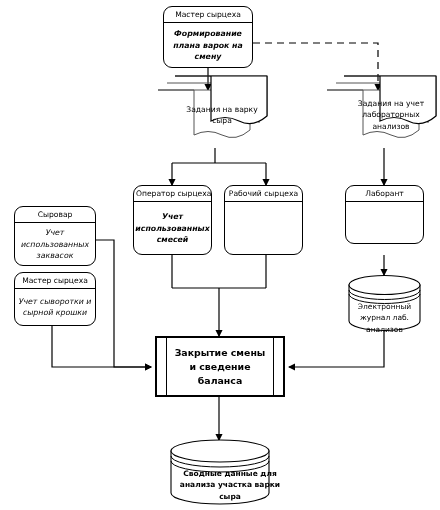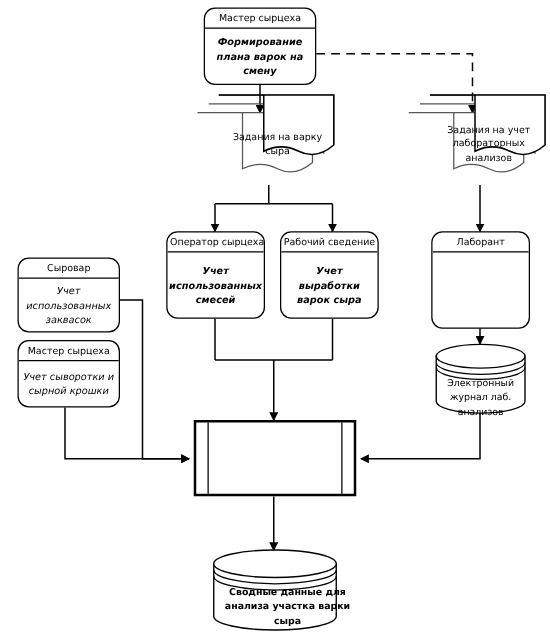--- a/index.html
+++ b/index.html
@@ -169,25 +169,24 @@
   </svg>
   <div class="doctext" style="left:20px; width:88px; top:8px;">Задания на учет лабораторных анализов</div>
 </div>
 
 <div class="node roleproc" style="left:133px; top:185px; width:79px; height:70px;">
   <div class="role">Оператор сырцеха</div>
   <div class="body">Учет использованных смесей</div>
 </div>
 
 <div class="node roleproc" style="left:224px; top:185px; width:79px; height:70px;">
-  <div class="role">Рабочий сведение</div>
-  <div class="body">Учет выработки варок сыра</div>
-</div>
-
-<div class="node roleproc" style="left:345px; top:185px; width:79px; height:78px;">
+  <div class="role">Рабочий сырцеха</div>
+</div>
+
+<div class="node roleproc" style="left:345px; top:185px; width:79px; height:59px;">
   <div class="role">Лаборант</div>
 </div>
 
 <div class="node roleproc" style="left:14px; top:206px; width:82px; height:60px;">
   <div class="role">Сыровар</div>
   <div class="body" style="font-weight:normal;">Учет использованных заквасок</div>
 </div>
 
 <div class="node roleproc" style="left:14px; top:272px; width:82px; height:54px;">
   <div class="role">Мастер сырцеха</div>
@@ -200,20 +199,21 @@
     <ellipse cx="36.5" cy="10" rx="35.5" ry="9.5" fill="#fff" stroke="#000" stroke-width="1.1"></ellipse>
     <path d="M1,15 A35.5,9.5 0 0 0 72,15" fill="none" stroke="#000" stroke-width="1"></path>
     <path d="M1,19 A35.5,9.5 0 0 0 72,19" fill="none" stroke="#000" stroke-width="1"></path>
   </svg>
   <div class="cyltext" style="top:26px;">Электронный журнал лаб. анализов</div>
 </div>
 
 <div class="predef" style="left:155px; top:336px; width:130px; height:61px;">
   <span class="bar l"></span>
   <span class="bar r"></span>
+  <div class="ptext">Закрытие смены и сведение баланса</div>
 </div>
 
 <div class="cyl" style="left:170px; top:440px; width:100px; height:65px;padding-left:20px;">
   <svg width="100" height="65">
     <path d="M1,11 V53 A49,11 0 0 0 99,53 V11 Z" fill="#fff" stroke="#000" stroke-width="1.1"></path>
     <ellipse cx="50" cy="11" rx="49" ry="11" fill="#fff" stroke="#000" stroke-width="1.1"></ellipse>
     <path d="M1,16 A49,11 0 0 0 99,16" fill="none" stroke="#000" stroke-width="1"></path>
     <path d="M1,21 A49,11 0 0 0 99,21" fill="none" stroke="#000" stroke-width="1"></path>
   </svg>
   <div class="cyltext" style="top:28px; font-weight:bold;">Сводные данные для анализа участка варки сыра</div>

